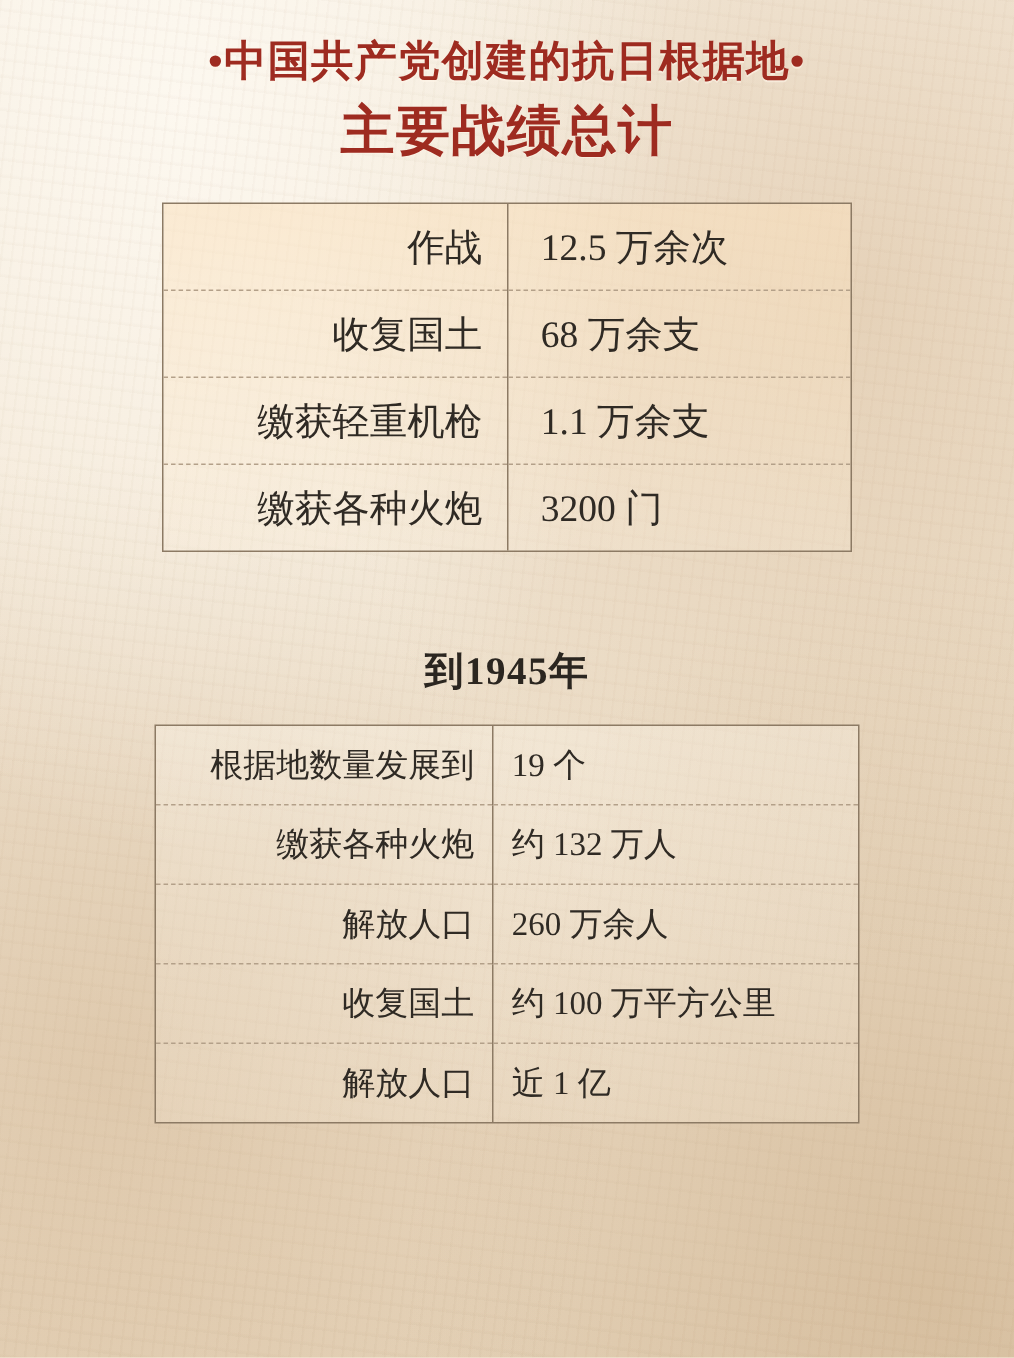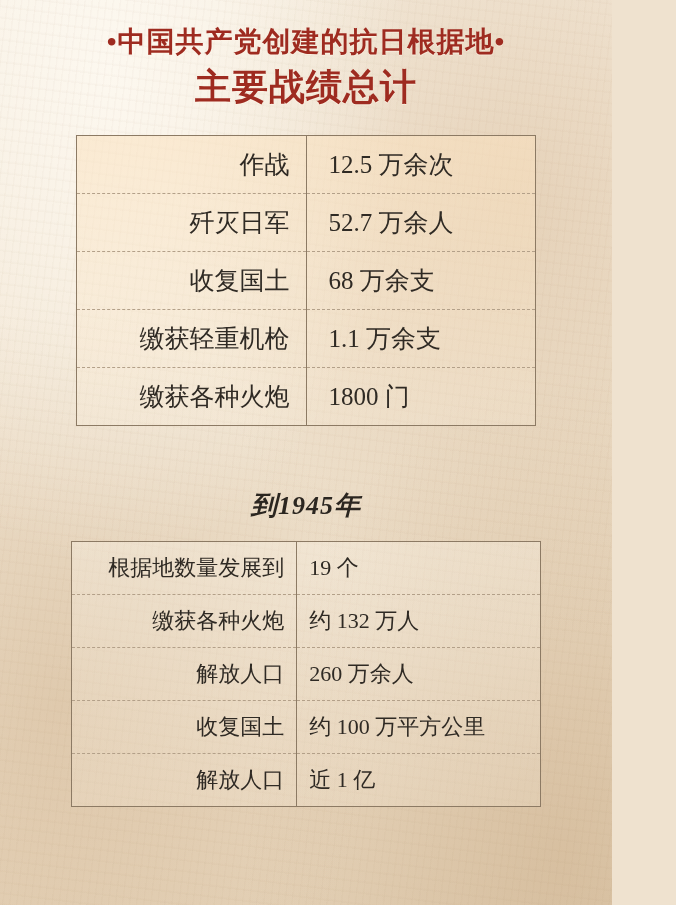--- a/index.html
+++ b/index.html
@@ -8,21 +8,21 @@
   }
   body {
     width: 676px;
     height: 905px;
     font-family: "Liberation Serif", "DejaVu Serif", serif;
     background: #efe2cf;
     overflow: hidden;
   }
   .page {
     position: relative;
-    width: 612px;
+    width: 676px;
     height: 905px;
     box-sizing: border-box;
     background:
       radial-gradient(ellipse at 18% 8%, rgba(255,252,245,0.75) 0%, rgba(255,252,245,0) 42%),
       radial-gradient(ellipse at 85% 22%, rgba(214,186,152,0.45) 0%, rgba(214,186,152,0) 45%),
       radial-gradient(ellipse at 10% 78%, rgba(206,176,140,0.40) 0%, rgba(206,176,140,0) 40%),
       radial-gradient(ellipse at 92% 95%, rgba(200,170,133,0.45) 0%, rgba(200,170,133,0) 40%),
       linear-gradient(165deg, #f7efe2 0%, #f3e7d6 28%, #eddfca 55%, #e7d5bc 80%, #e2cfb4 100%);
   }
   .paper-noise {
@@ -99,21 +99,20 @@
     width: 48%;
   }
   .section-heading {
     position: relative;
     text-align: center;
     margin-top: 62px;
     font-size: 26px;
     font-weight: bold;
     color: #2b2620;
     letter-spacing: 1px;
-    font-style: italic;
   }
 </style>
 </head>
 <body>
 
 <div class="page">
   <div class="paper-noise"></div>
 
   <div class="title-block">
     <div class="title-line">•中国共产党创建的抗日根据地•</div>
@@ -121,34 +120,30 @@
   </div>
 
   <div class="table-wrap first">
     <table>
       <tbody>
         <tr>
           <td class="label">作战</td>
           <td class="value">12.5 万余次</td>
         </tr>
         <tr>
-          <td class="label">歼灭日军</td>
-          <td class="value">52.7 万余人</td>
-        </tr>
-        <tr>
           <td class="label">收复国土</td>
           <td class="value">68 万余支</td>
         </tr>
         <tr>
           <td class="label">缴获轻重机枪</td>
           <td class="value">1.1 万余支</td>
         </tr>
         <tr>
           <td class="label">缴获各种火炮</td>
-          <td class="value">1800 门</td>
+          <td class="value">3200 门</td>
         </tr>
       </tbody>
     </table>
   </div>
 
   <div class="section-heading">到1945年</div>
 
   <div class="table-wrap second">
     <table>
       <tbody>

